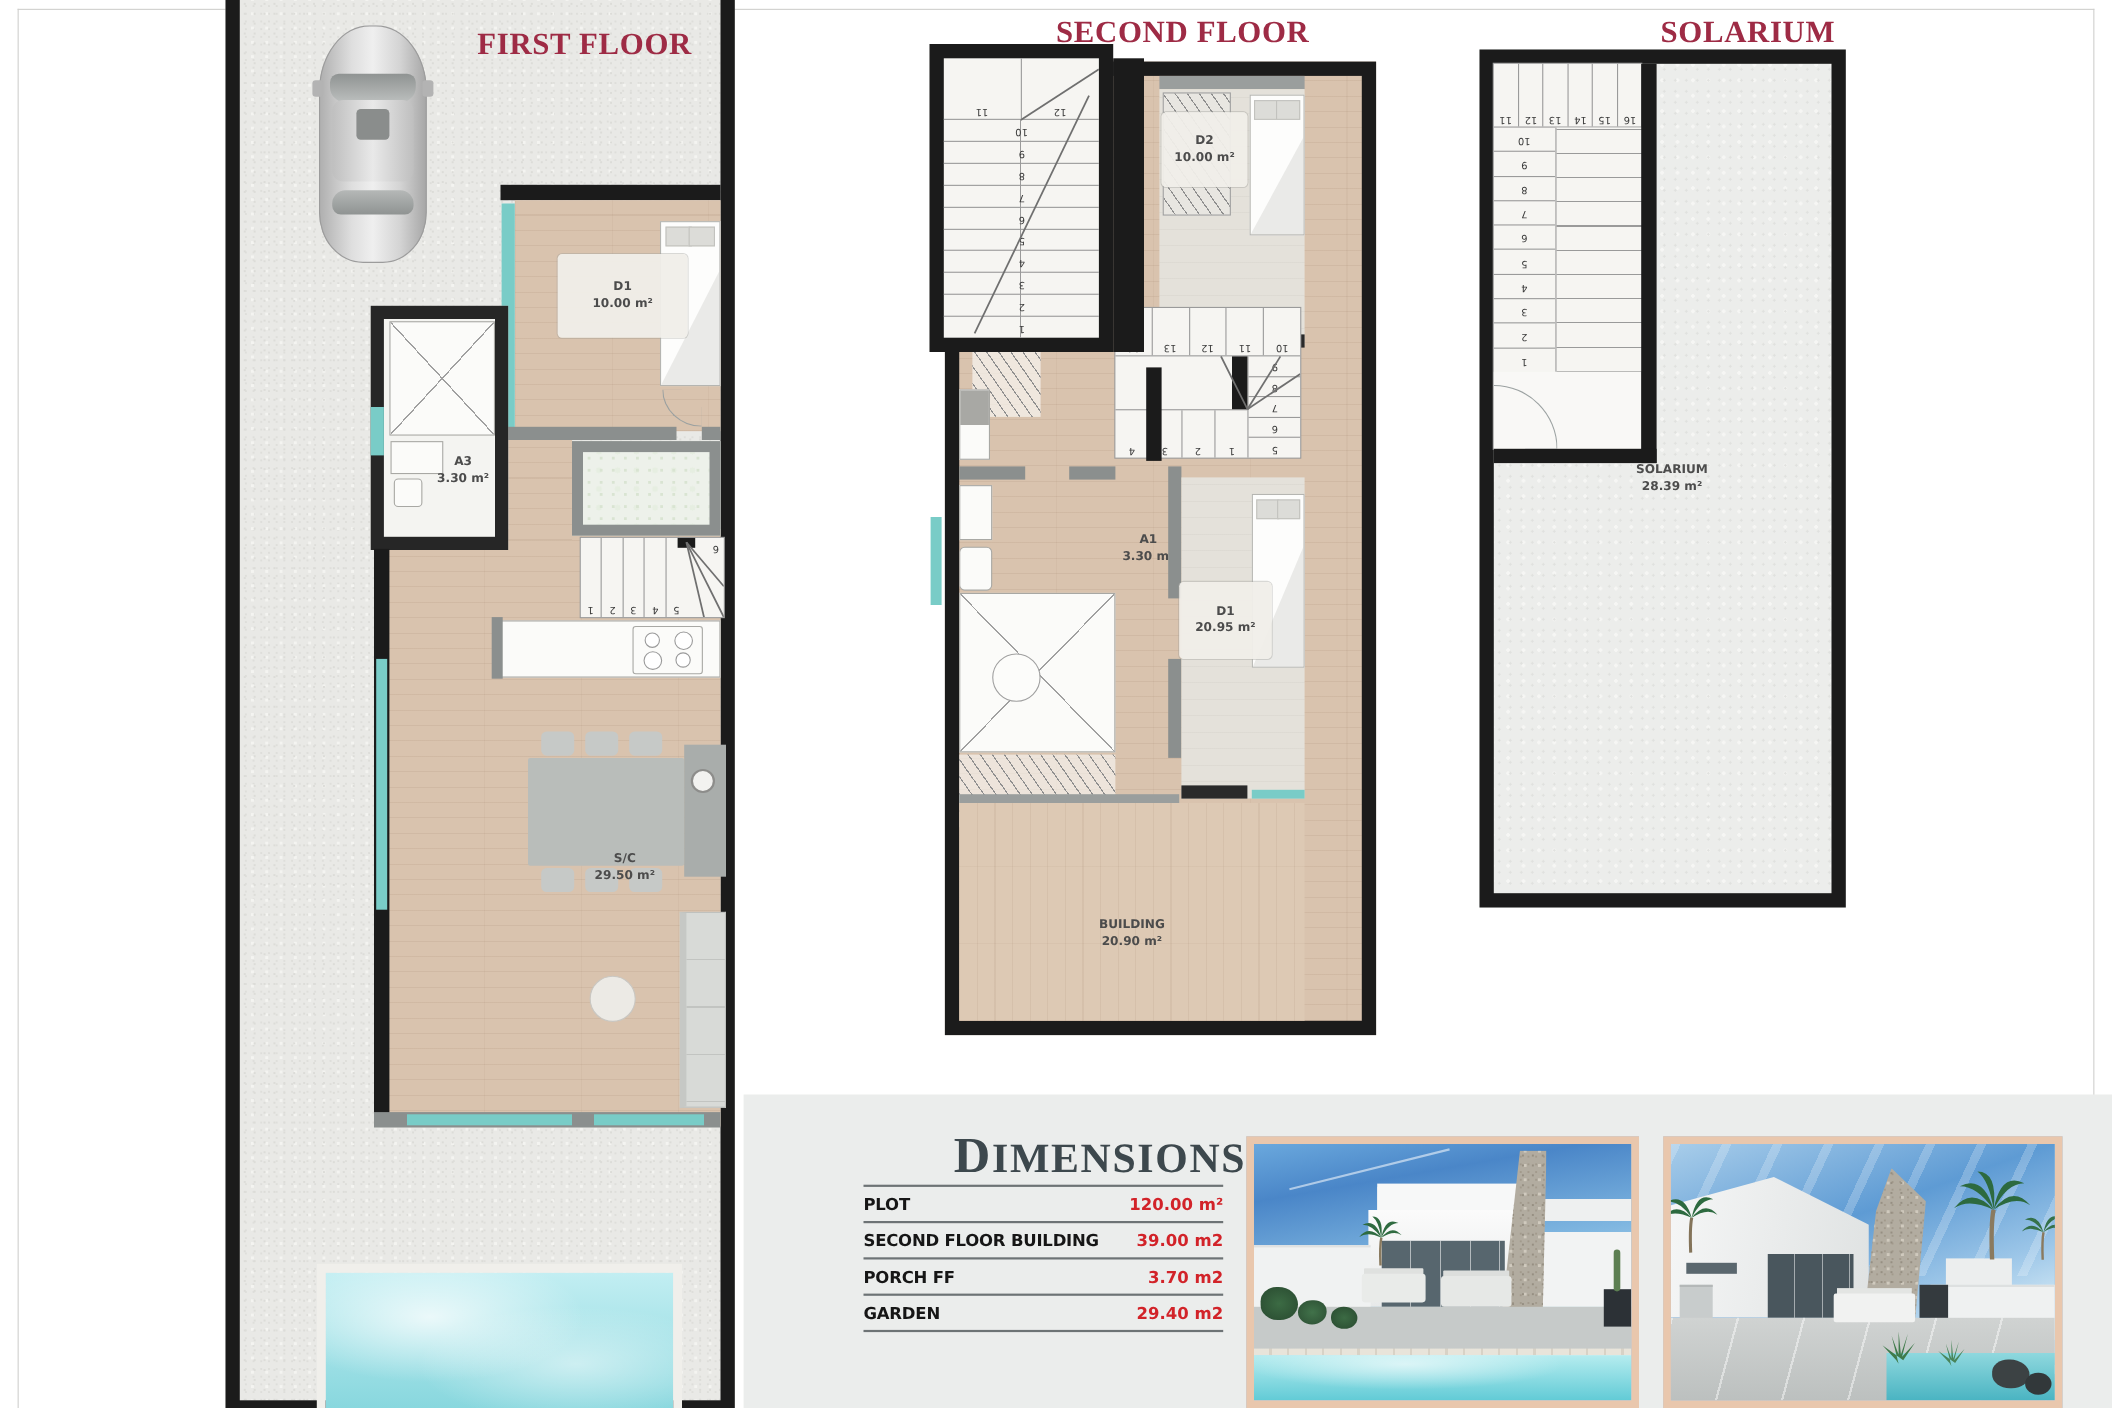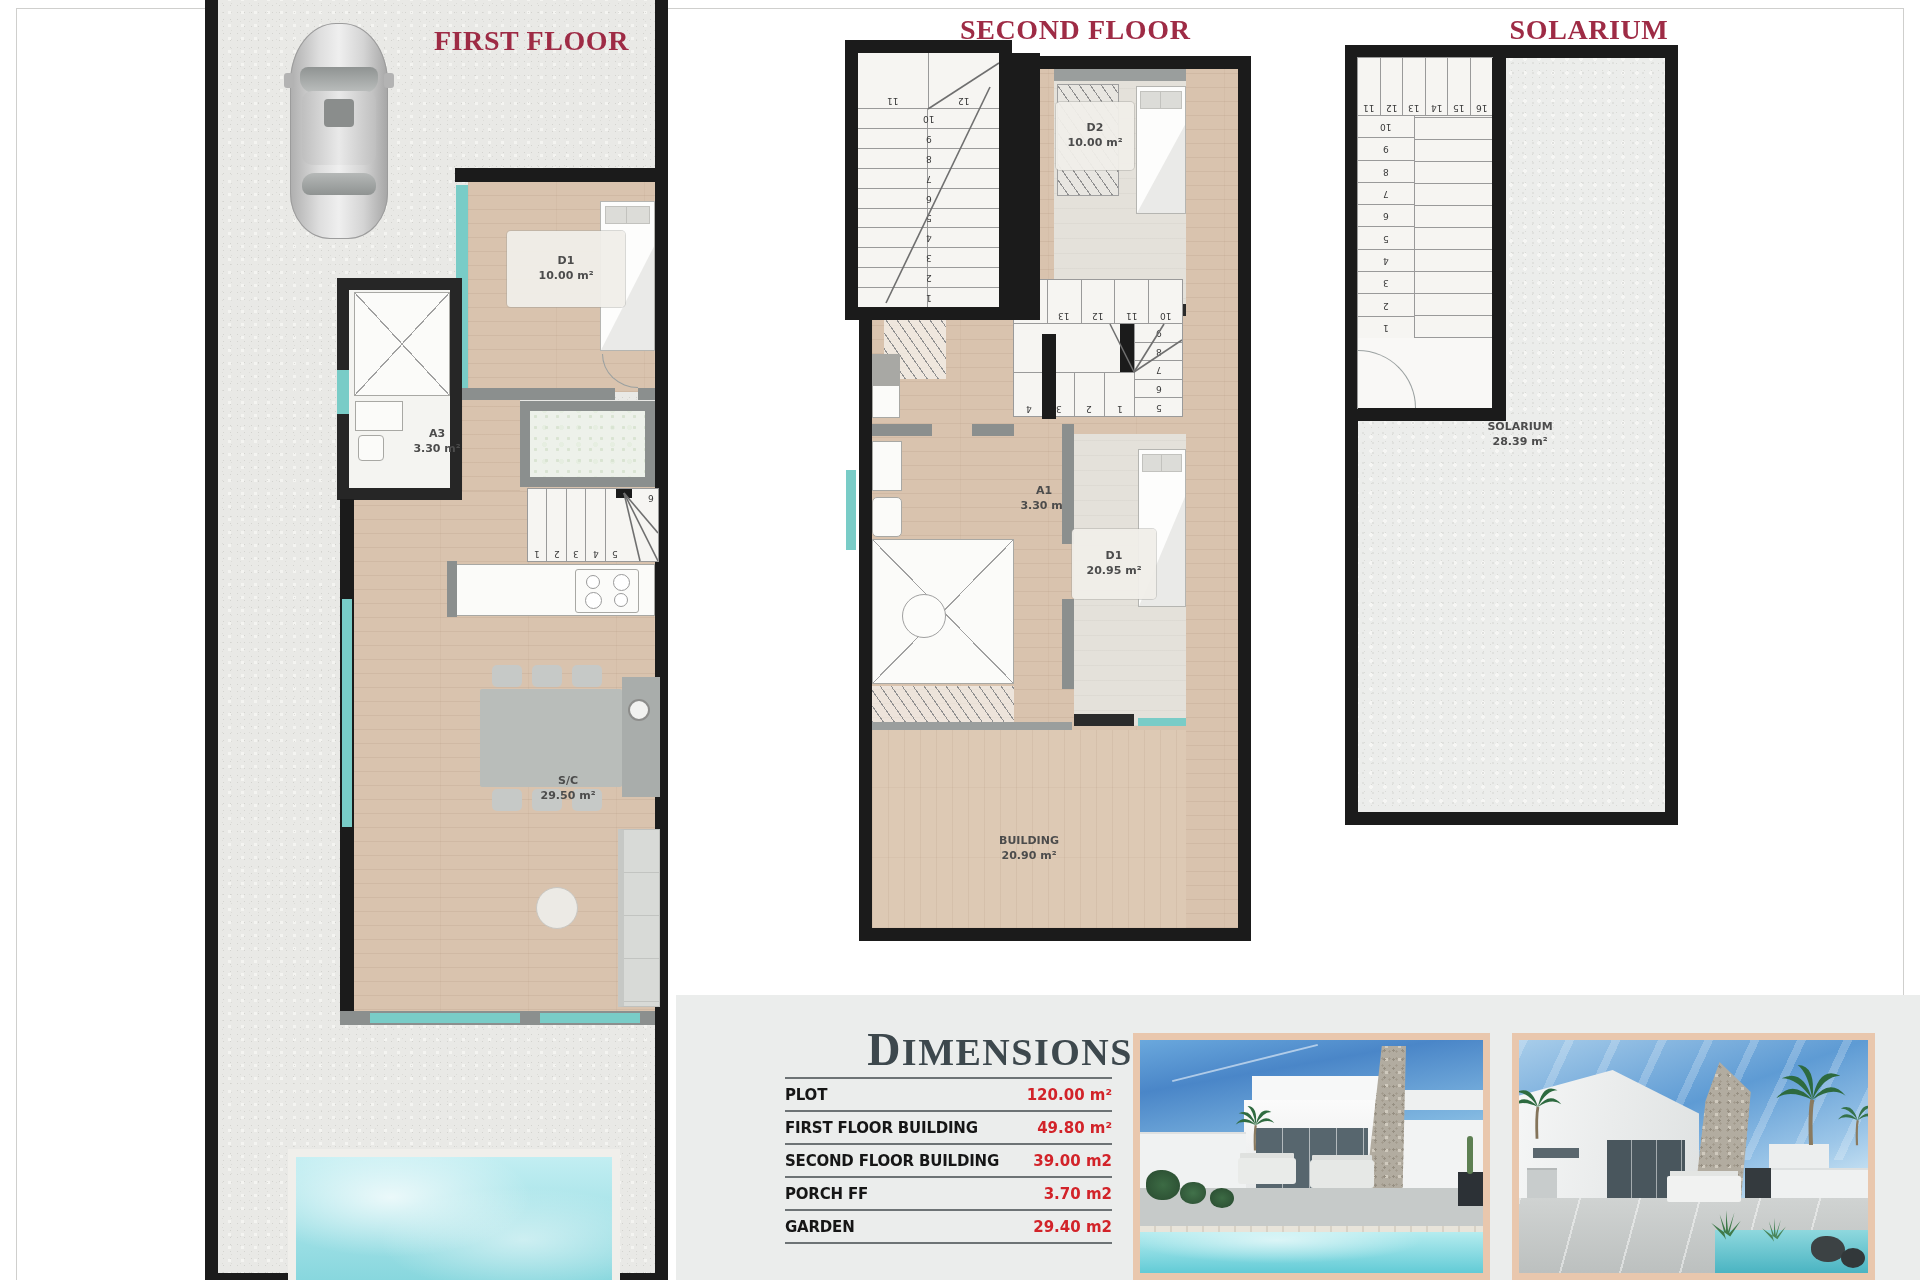--- a/index.html
+++ b/index.html
@@ -127,21 +127,21 @@
     </div>
     <div class="abs gwall" style="left:237px;top:389px;width:160px;height:12px;"></div>
     <div class="abs gwall" style="left:420px;top:389px;width:17px;height:12px;"></div>
     <div class="arcq" style="left:384px;top:355px;width:36px;height:34px;border-radius:0 0 0 100%;border-top:none;border-right:none;"></div>
 
     <div class="abs" style="left:119px;top:279px;width:125px;height:222px;border:12px solid #262626;box-sizing:border-box;background:#f4f4f1;"></div>
     <div class="abs teal" style="left:119px;top:371px;width:12px;height:44px;"></div>
     <div class="abs whitebox xcross" style="left:136px;top:293px;width:96px;height:104px;"></div>
     <div class="abs whitebox" style="left:137px;top:402px;width:48px;height:30px;"></div>
     <div class="abs whitebox" style="left:140px;top:436px;width:26px;height:26px;border-radius:4px;"></div>
-    <div class="abs room-label" style="left:184px;top:414px;width:70px;margin-top:14px;">
+    <div class="abs room-label" style="left:168px;top:414px;width:70px;">
       <span>A3</span>
       <span>3.30 m²</span>
     </div>
 
     <div class="abs marble" style="left:302px;top:402px;right:0;height:86px;border:10px solid #8b8f8e;box-sizing:border-box;"></div>
 
     <div class="abs stairbox" style="left:310px;top:490px;width:130px;height:72px;">
       <div class="hsteps" style="position:absolute;left:0;top:0;width:96px;height:72px;">
           <div class="step">
             <span>1</span>
@@ -447,24 +447,20 @@
       <span>28.39 m²</span>
     </div>
   </div>
 
   <div class="abs" style="left:676px;top:995px;width:1244px;height:285px;background:#ebedec;">
     <div class="abs dim-title" style="left:174px;top:28px;width:300px;text-align:center;">DIMENSIONS</div>
     <div class="abs" style="left:109px;top:82px;width:327px;">
       <div class="dim-row">
         <span class="dim-label">PLOT</span>
         <span class="dim-value">120.00 m²</span>
-      </div>
-      <div class="dim-row">
-        <span class="dim-label">FIRST FLOOR BUILDING</span>
-        <span class="dim-value">49.80 m²</span>
       </div>
       <div class="dim-row">
         <span class="dim-label">SECOND FLOOR BUILDING</span>
         <span class="dim-value">39.00 m2</span>
       </div>
       <div class="dim-row">
         <span class="dim-label">PORCH FF</span>
         <span class="dim-value">3.70 m2</span>
       </div>
       <div class="dim-row">

